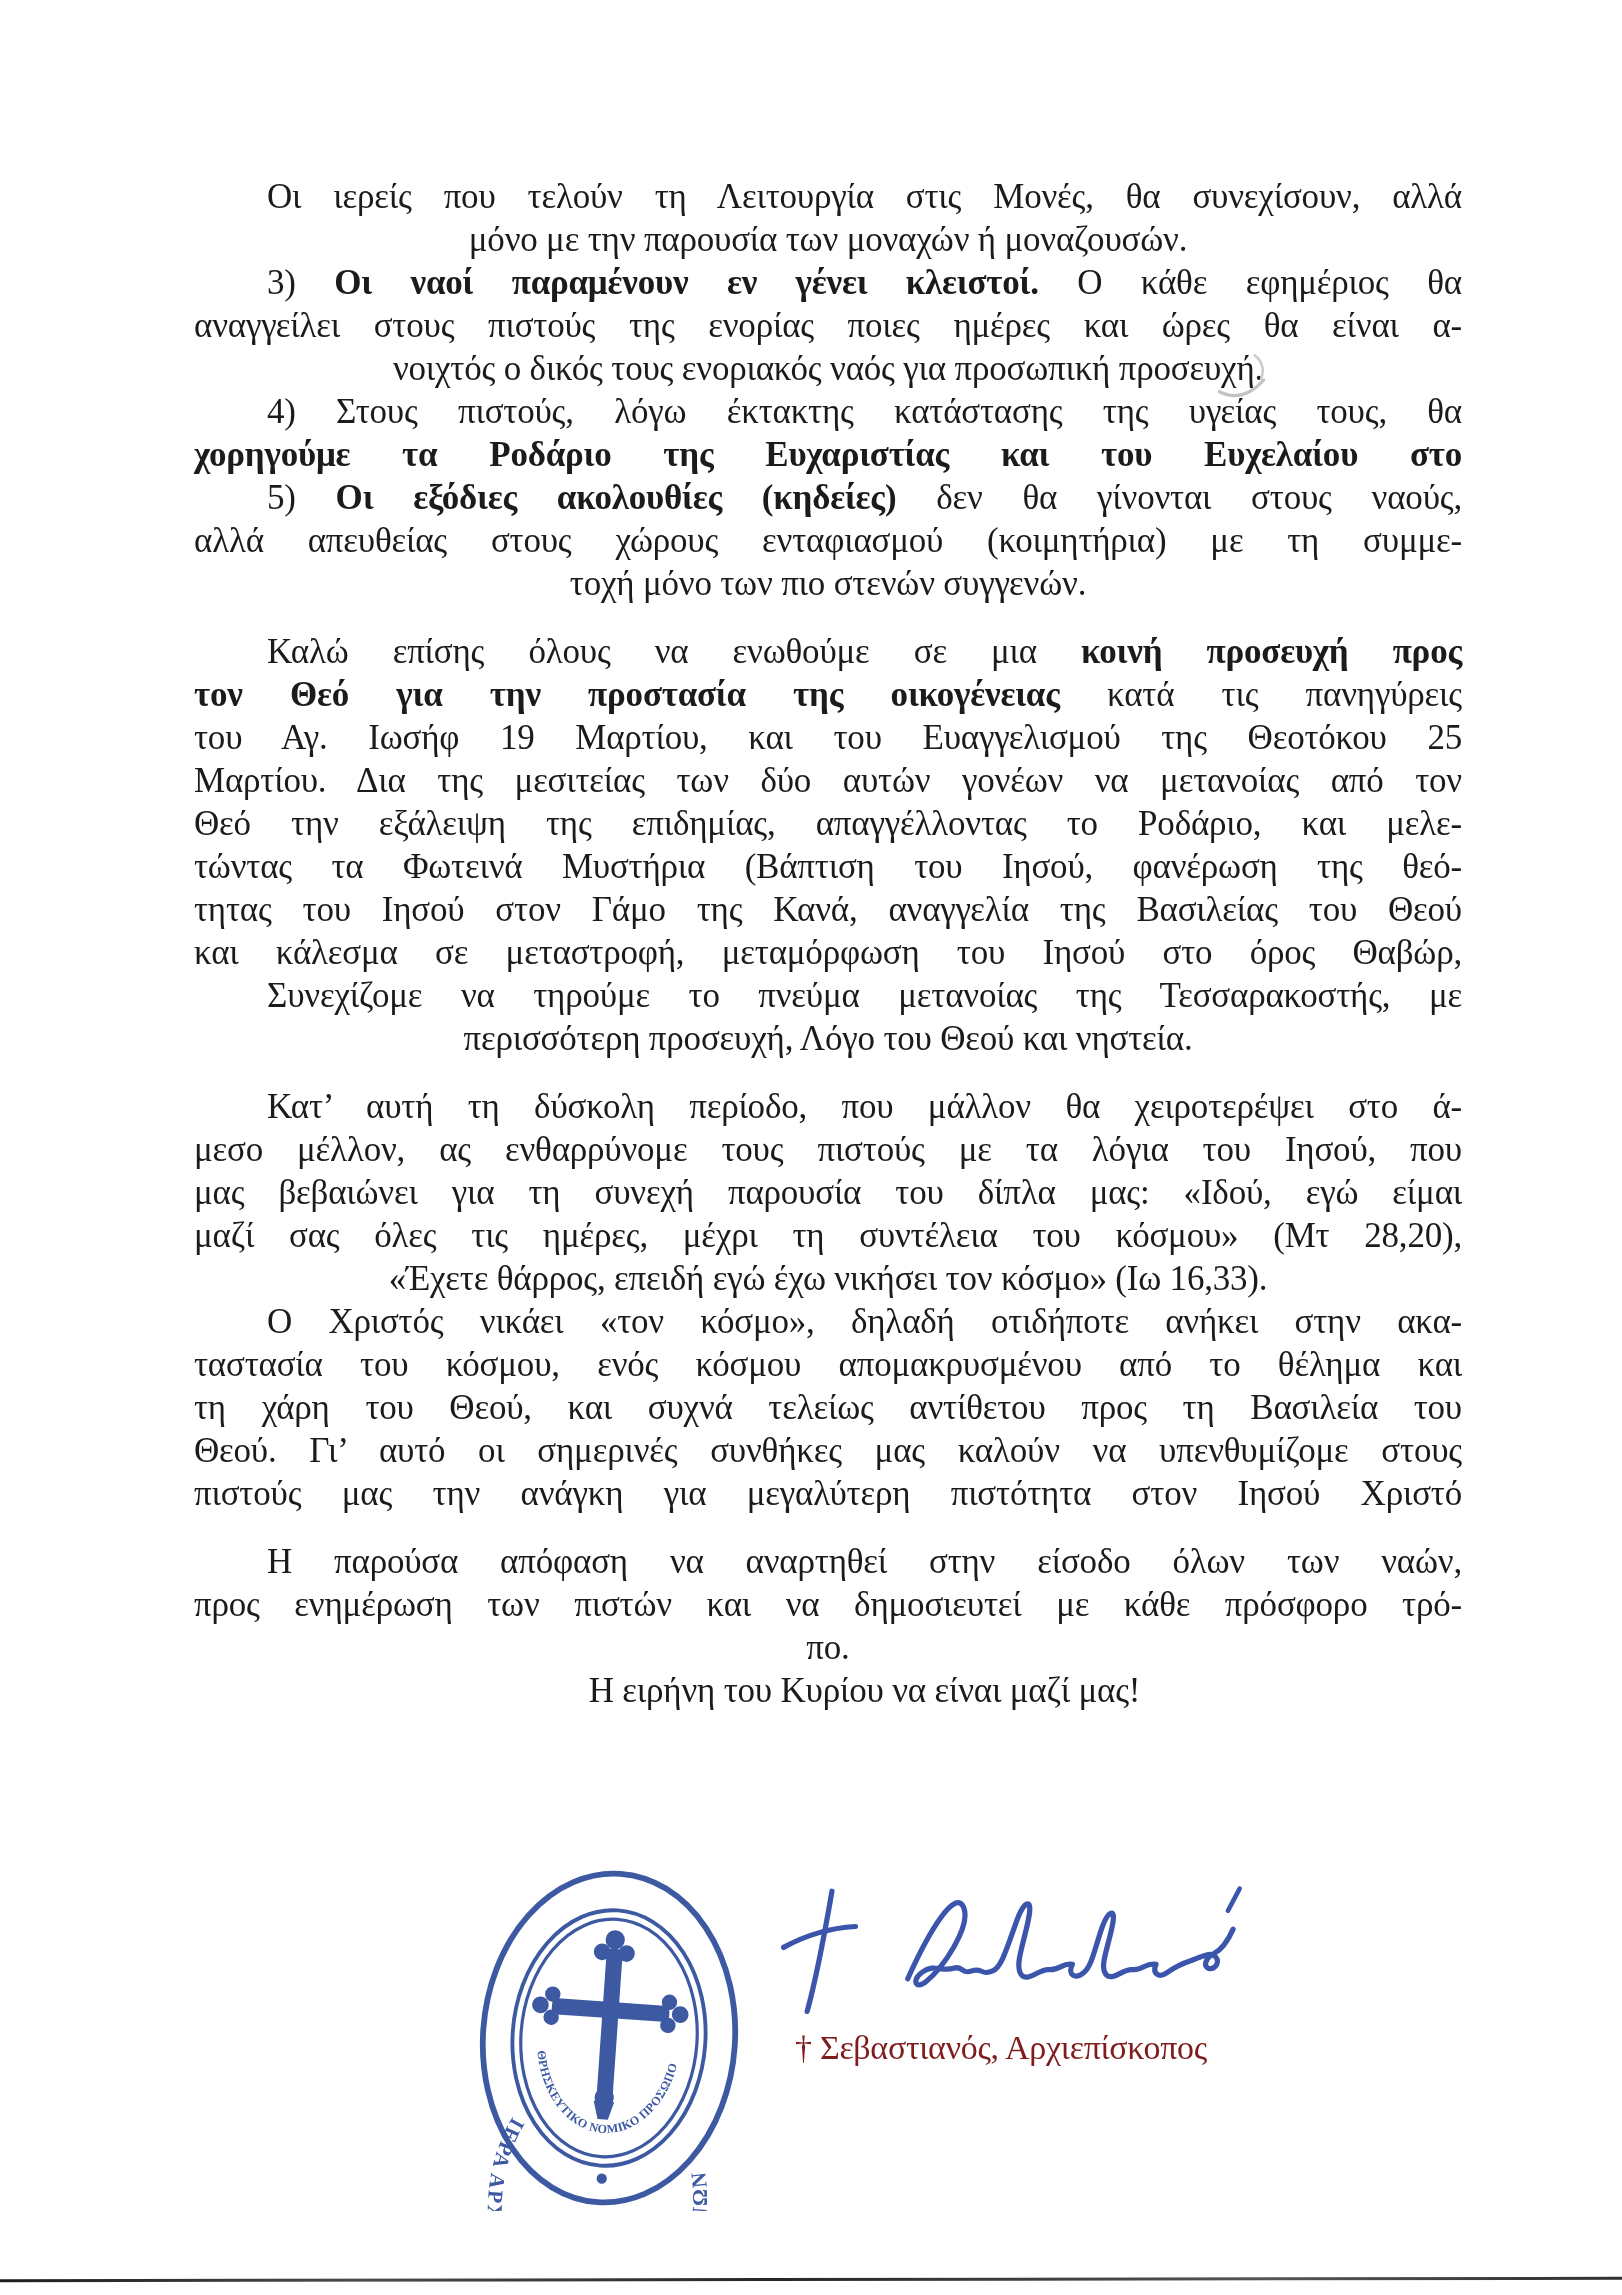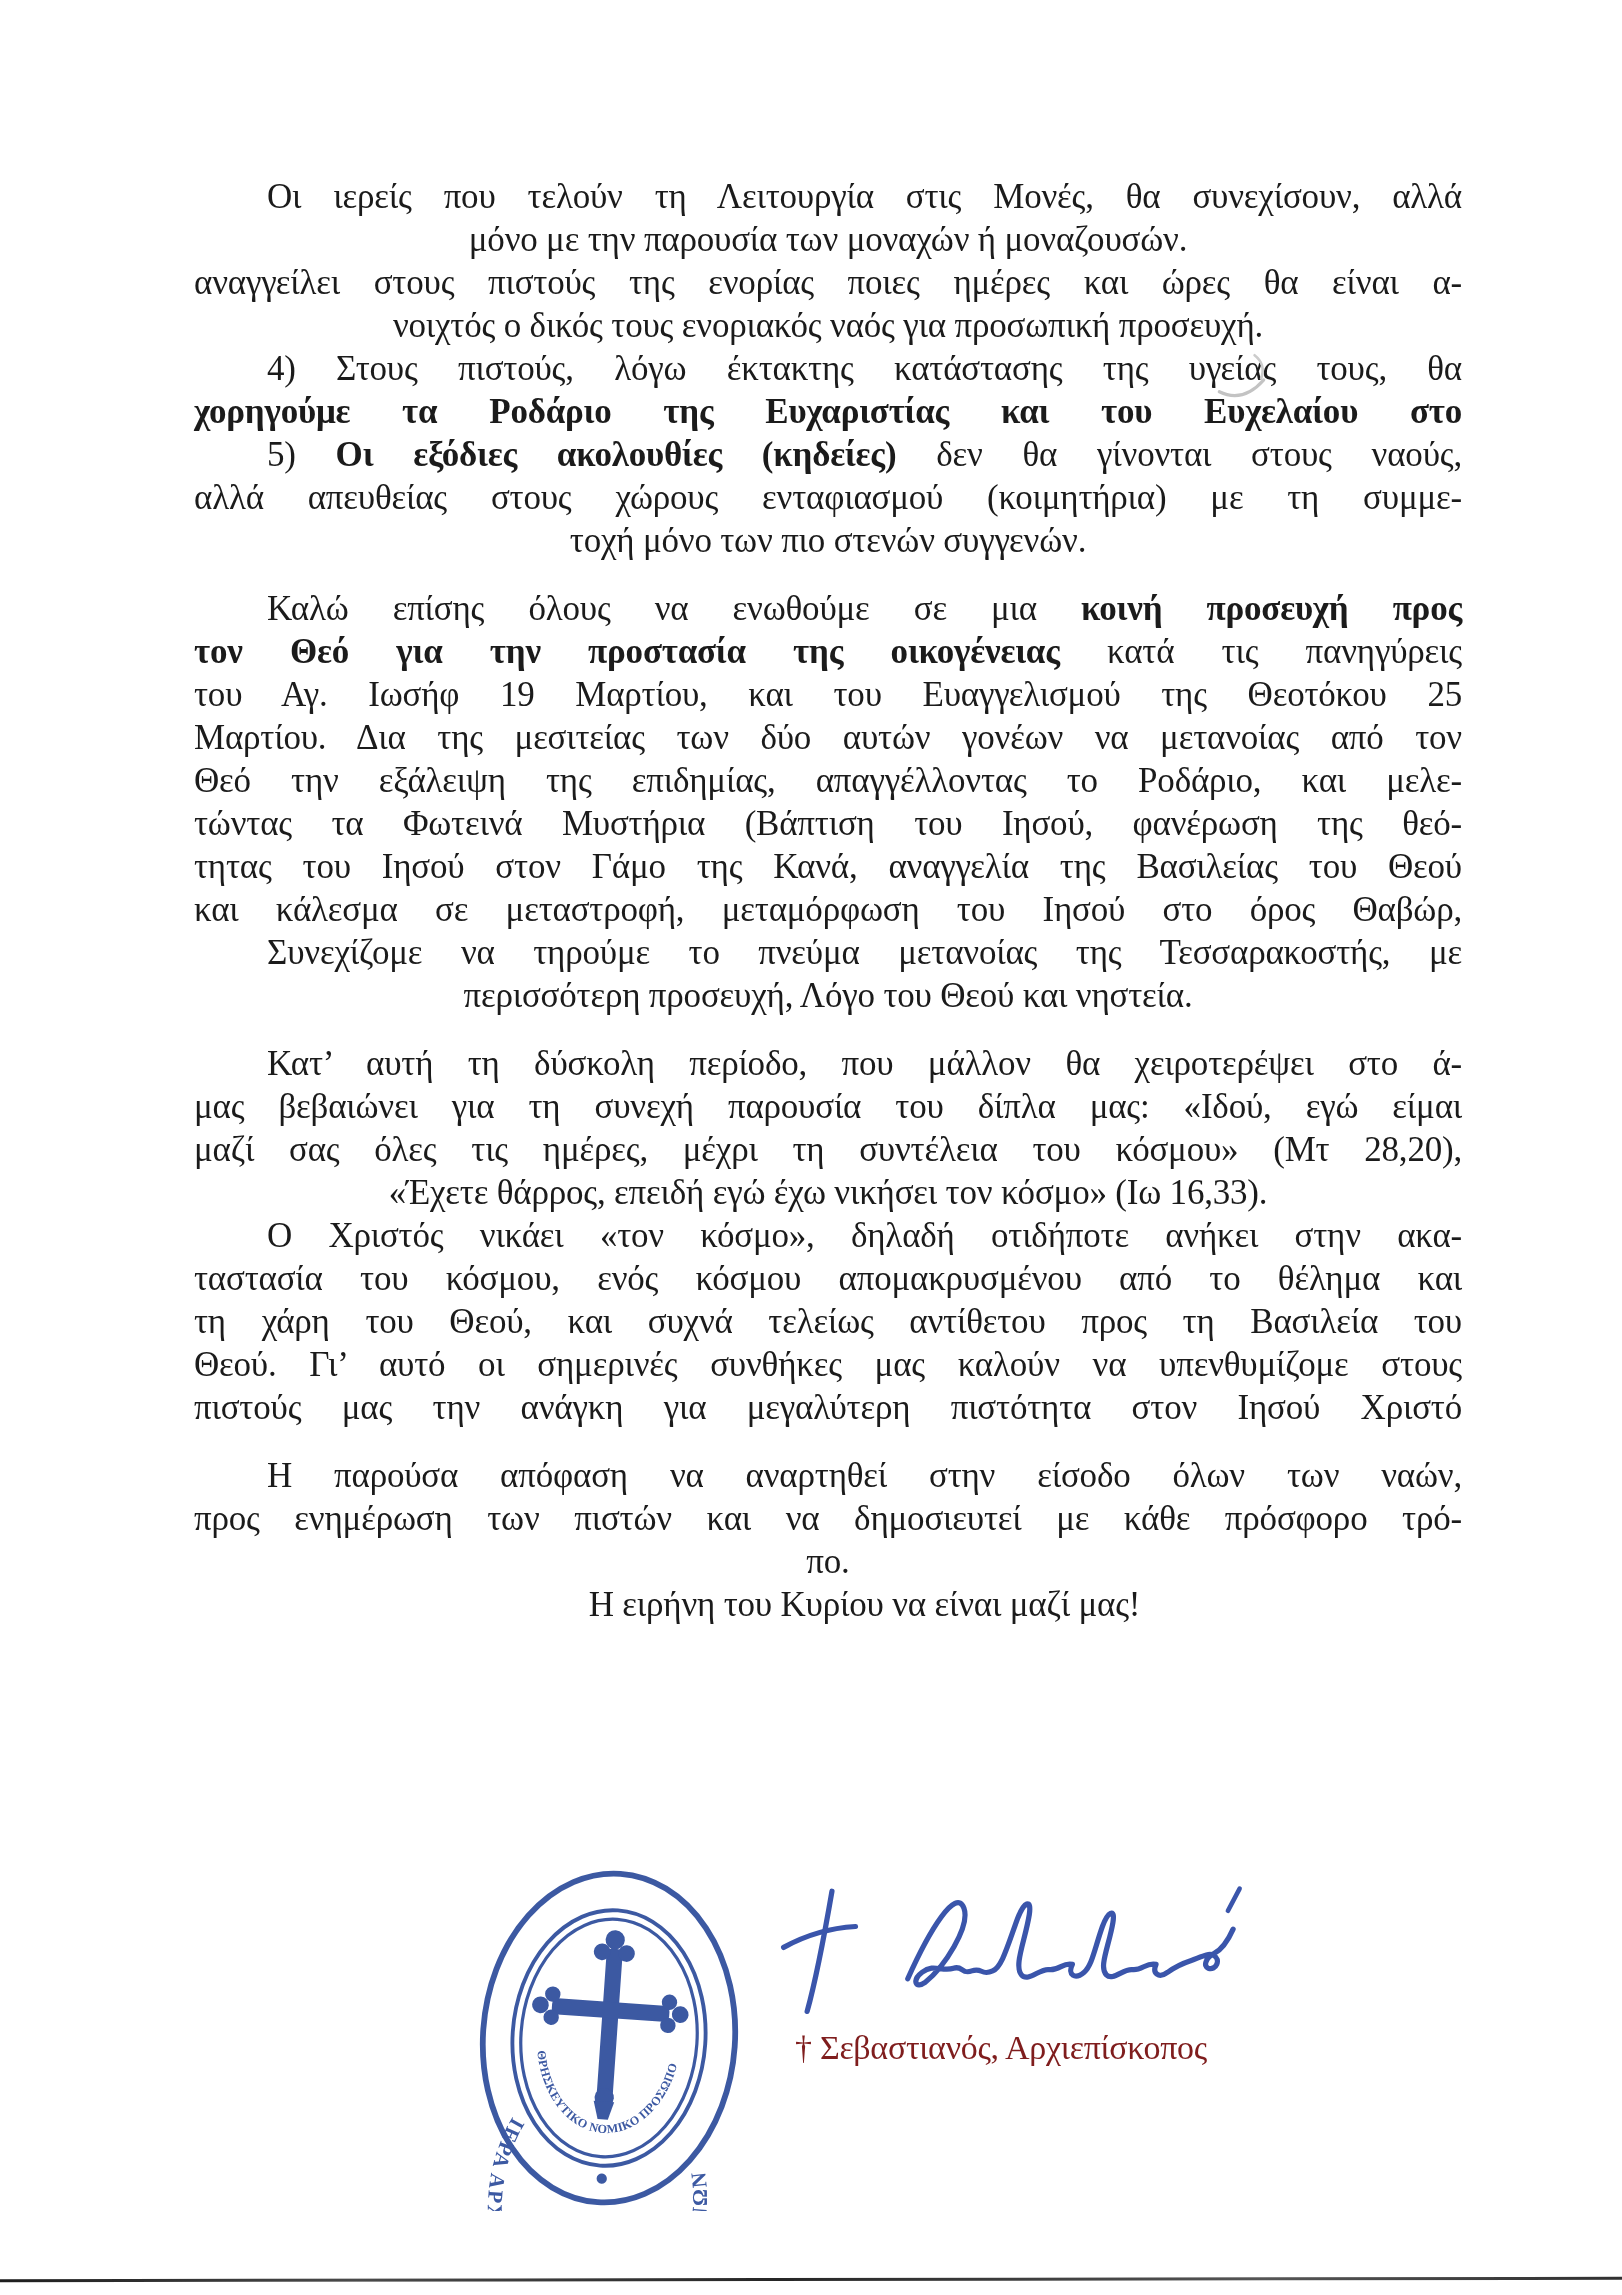--- a/index.html
+++ b/index.html
@@ -78,20 +78,21 @@
 <body>
 
 <div id="page">
 
   <div id="doc-body">
       <div class="para">
         <div class="line indent fill"><span>Οι ιερείς που τελούν τη Λειτουργία στις Μονές, θα συνεχίσουν, αλλά</span></div>
         <div class="line"><span>μόνο με την παρουσία των μοναχών ή μοναζουσών.</span></div>
       </div>
       <div class="para">
+        <div class="line indent fill"><span>3) </span><span class="b">Οι ναοί παραμένουν εν γένει κλειστοί.</span><span> Ο κάθε εφημέριος θα</span></div>
         <div class="line fill"><span>αναγγείλει στους πιστούς της ενορίας ποιες ημέρες και ώρες θα είναι α-</span></div>
         <div class="line"><span>νοιχτός ο δικός τους ενοριακός ναός για προσωπική προσευχή.</span></div>
       </div>
       <div class="para">
         <div class="line indent fill"><span>4) Στους πιστούς, λόγω έκτακτης κατάστασης της υγείας τους, θα</span></div>
         <div class="line fill"><span class="b">χορηγούμε τα Ροδάριο της Ευχαριστίας και του Ευχελαίου στο</span></div>
       </div>
       <div class="para">
         <div class="line indent fill"><span>5) </span><span class="b">Οι εξόδιες ακολουθίες (κηδείες)</span><span> δεν θα γίνονται στους ναούς,</span></div>
         <div class="line fill"><span>αλλά απευθείας στους χώρους ενταφιασμού (κοιμητήρια) με τη συμμε-</span></div>
@@ -106,20 +107,21 @@
         <div class="line fill"><span>τώντας τα Φωτεινά Μυστήρια (Βάπτιση του Ιησού, φανέρωση της θεό-</span></div>
         <div class="line fill"><span>τητας του Ιησού στον Γάμο της Κανά, αναγγελία της Βασιλείας του Θεού</span></div>
         <div class="line fill"><span>και κάλεσμα σε μεταστροφή, μεταμόρφωση του Ιησού στο όρος Θαβώρ,</span></div>
       </div>
       <div class="para">
         <div class="line indent fill"><span>Συνεχίζομε να τηρούμε το πνεύμα μετανοίας της Τεσσαρακοστής, με</span></div>
         <div class="line"><span>περισσότερη προσευχή, Λόγο του Θεού και νηστεία.</span></div>
       </div>
       <div class="para gap">
         <div class="line indent fill"><span>Κατ’ αυτή τη δύσκολη περίοδο, που μάλλον θα χειροτερέψει στο ά-</span></div>
+        <div class="line fill"><span>μεσο μέλλον, ας ενθαρρύνομε τους πιστούς με τα λόγια του Ιησού, που</span></div>
         <div class="line fill"><span>μας βεβαιώνει για τη συνεχή παρουσία του δίπλα μας: «Ιδού, εγώ είμαι</span></div>
         <div class="line fill"><span>μαζί σας όλες τις ημέρες, μέχρι τη συντέλεια του κόσμου» (Μτ 28,20),</span></div>
         <div class="line"><span>«Έχετε θάρρος, επειδή εγώ έχω νικήσει τον κόσμο» (Ιω 16,33).</span></div>
       </div>
       <div class="para">
         <div class="line indent fill"><span>Ο Χριστός νικάει «τον κόσμο», δηλαδή οτιδήποτε ανήκει στην ακα-</span></div>
         <div class="line fill"><span>ταστασία του κόσμου, ενός κόσμου απομακρυσμένου από το θέλημα και</span></div>
         <div class="line fill"><span>τη χάρη του Θεού, και συχνά τελείως αντίθετου προς τη Βασιλεία του</span></div>
         <div class="line fill"><span>Θεού. Γι’ αυτό οι σημερινές συνθήκες μας καλούν να υπενθυμίζομε στους</span></div>
         <div class="line fill"><span>πιστούς μας την ανάγκη για μεγαλύτερη πιστότητα στον Ιησού Χριστό</span></div>

